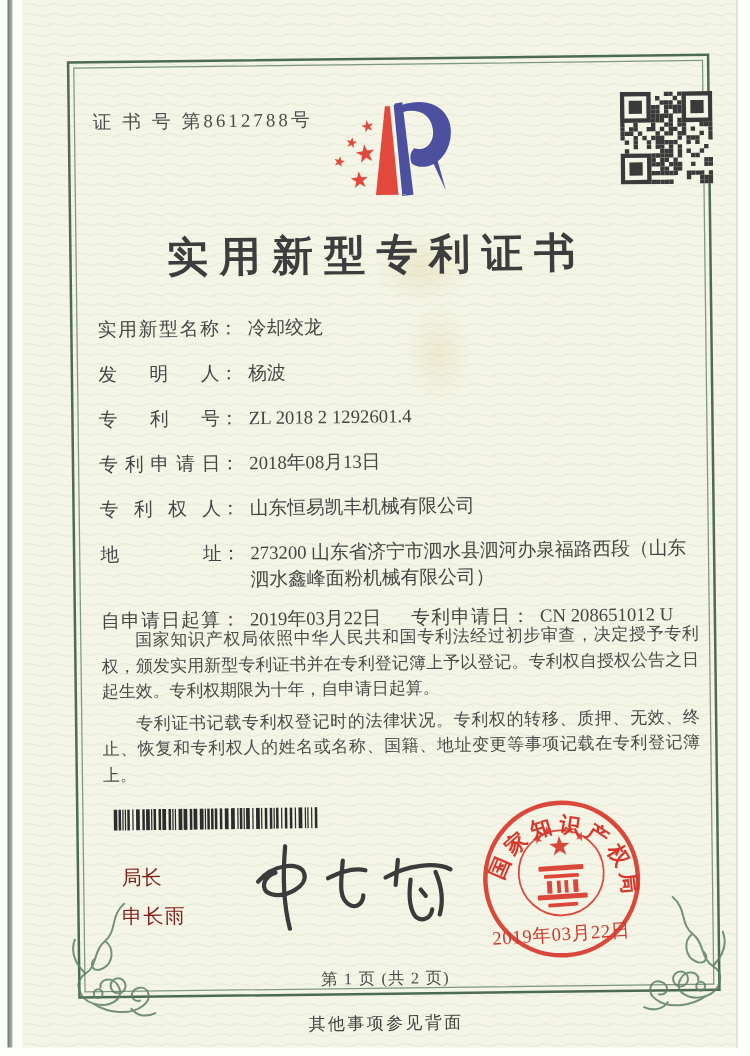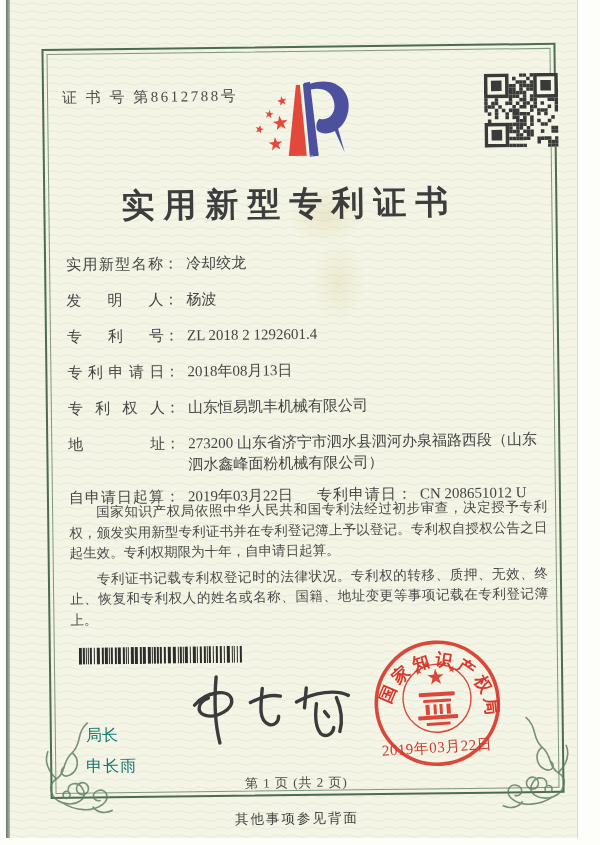--- a/index.html
+++ b/index.html
@@ -1,20 +1,20 @@
 <!DOCTYPE html>
 <html><head>
 <meta charset="utf-8">
 <style>
   * { margin:0; padding:0; box-sizing:border-box; }
   html,body { width:600px; height:845px; }
   body { font-family:"Liberation Serif","DejaVu Serif",serif; background:#ffffff; }
   .screen { position:relative; width:600px; height:845px; background:#fdfdfa; overflow:hidden; }
 
-  .paper { position:absolute; left:6px; top:0; width:572px; height:838px;
+  .paper { position:absolute; left:18px; top:0; width:572px; height:838px;
            background:#f4f5e6; overflow:hidden; border-right:1px solid #d8d8cc; }
   .spine { position:absolute; left:6px; top:0; width:4px; height:838px;
            background:linear-gradient(90deg,#3c4a40,#9aa894); opacity:.75; z-index:5; }
   .wavebg { position:absolute; left:0; top:0; z-index:0; }
 
   .stain1 { position:absolute; left:280px; top:185px; width:80px; height:60px; z-index:1;
             background:radial-gradient(ellipse at center, rgba(205,180,110,.22), rgba(205,180,110,0) 70%); }
   .stain2 { position:absolute; left:305px; top:240px; width:55px; height:85px; z-index:1;
             background:radial-gradient(ellipse at center, rgba(205,180,110,.18), rgba(205,180,110,0) 70%); }
 
@@ -46,22 +46,22 @@
   .grantrow .pair2 { margin-left:24px; display:flex; }
   .grantrow .lbl2 { letter-spacing:1px; }
   .grantrow .val { margin-left:8px; }
 
   .paras { position:absolute; left:62px; top:500px; width:478px; font-size:13.5px;
            line-height:20.5px; color:#4a4a4a; text-align:justify; }
   .paras p { text-indent:2em; margin-bottom:5px; }
 
   .barcode { position:absolute; left:70px; top:645px; }
 
-  .director { position:absolute; left:76px; top:690px; font-size:16px; color:#0f766e;
-              font-family:"Liberation Sans","DejaVu Sans",sans-serif;margin-top:33px; }
+  .director { position:absolute; left:76px; top:690px; font-size:16px; color:#7f1d1d;
+              font-family:"Liberation Sans","DejaVu Sans",sans-serif; }
   .director .name { margin-top:10px; letter-spacing:1px; }
   .signature { position:absolute; left:165px; top:668px; }
 
   .seal { position:absolute; left:352px; top:638px; transform:rotate(-3deg); }
   .sealdate { position:absolute; left:352px; top:740px; width:150px; text-align:center;
               font-size:15px; color:#cf372d; letter-spacing:0.5px; transform:rotate(-3deg); }
 
   .pageno { position:absolute; left:166px; top:774px; width:240px; text-align:center;
             font-size:13px; color:#4a4a4a; letter-spacing:1px; }
   .footnote { position:absolute; left:166px; top:810px; width:240px; text-align:center;

